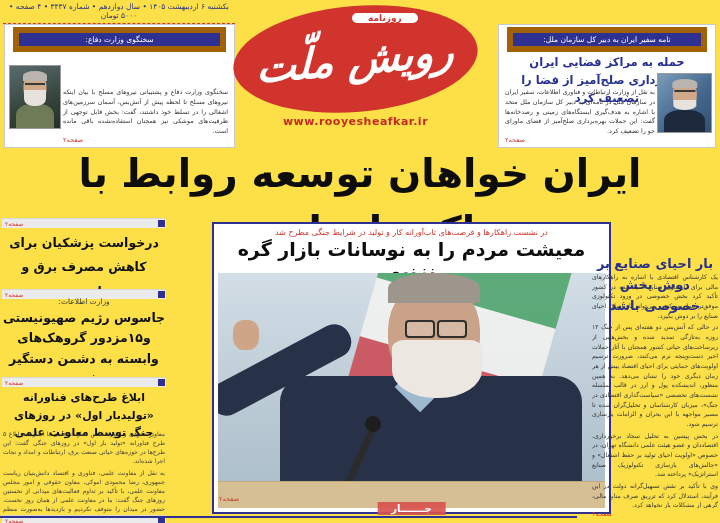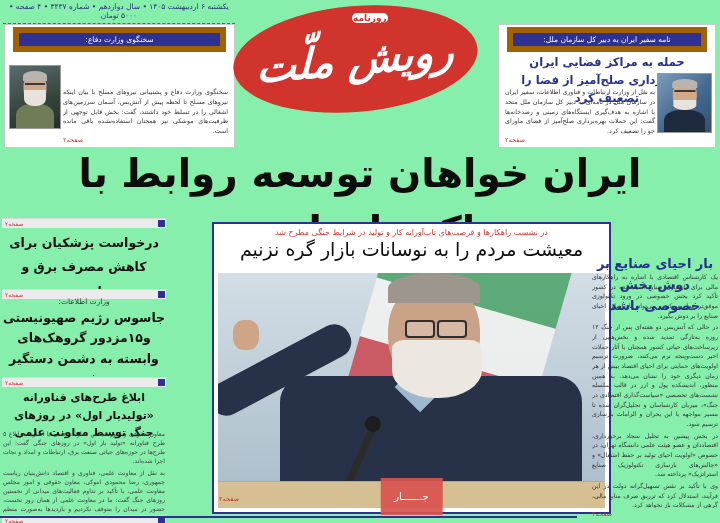--- a/index.html
+++ b/index.html
@@ -1,32 +1,32 @@
 <!DOCTYPE html>
 <html lang="fa" dir="rtl"><head>
 <meta charset="utf-8">
 <style>
   html,body{margin:0;padding:0;background:#fff;}
-  .page{position:relative;width:720px;height:523px;background:#86efac;overflow:hidden;
+  .page{position:relative;width:720px;height:523px;background:#fde047;overflow:hidden;
         font-family:"DejaVu Sans",sans-serif;direction:rtl;}
 
   
   .topbar-seg{position:absolute;top:2px;font-size:7.5px;color:#273283;
               border-bottom:1px dashed #d0342c;padding-bottom:3px;text-align:center;}
   .topbar-left{left:3px;width:232px;}
   .topbar-right{right:3px;width:232px;color:#4a4a55;}
 
   
   .logo-ellipse{position:absolute;left:233px;top:6px;width:245px;height:106px;
                 background:#d0342c;border-radius:50%;transform:rotate(-5deg);
                 display:flex;align-items:center;justify-content:center;z-index:1;}
   .logo-title{color:#fff;font-size:42px;font-weight:bold;font-style:italic;
               transform:skewX(-6deg);white-space:nowrap;}
   .logo-label{position:absolute;left:352px;top:13px;z-index:2;background:#fff;color:#d0342c;
-              font-size:9px;font-weight:bold;padding:0 1px;border-radius:7px;}
+              font-size:9px;font-weight:bold;padding:0 16px;border-radius:7px;}
   .website{position:absolute;left:233px;top:115px;width:245px;text-align:center;
            color:#c22a22;font-weight:bold;font-size:11px;letter-spacing:.5px;}
 
   
   .lead-kicker{position:absolute;left:0;top:132px;width:720px;text-align:center;
                font-size:12px;color:#2b2b2b;}
   .lead-headline{position:absolute;left:0;top:146px;width:720px;text-align:center;
                  font-size:39px;font-weight:bold;color:#0d0d0d;line-height:1.45;}
 
   
@@ -73,21 +73,21 @@
   .item2-headline{top:308px;font-size:12.5px;line-height:1.62;}
   .item3-headline{top:389px;font-size:11px;line-height:1.6;}
   .item3-body{position:absolute;left:3px;top:429px;width:162px;height:84px;overflow:hidden;
               font-size:6.1px;line-height:1.5;text-align:justify;color:#3d3d3d;}
   .item3-body p{margin:0 0 2px 0;}
 
   
   .center-box{position:absolute;left:178px;top:222px;width:399px;height:292px;
               border:2px solid #2e3192;background:#fff;box-sizing:border-box;margin-left:34px;}
   .center-kicker{color:#d0342c;font-size:8px;text-align:center;margin-top:4px;}
-  .center-headline{font-size:19px;font-weight:normal;color:#0d0d0d;text-align:center;margin-top:1px;}
+  .center-headline{font-size:19px;font-weight:bold;color:#0d0d0d;text-align:center;margin-top:1px;}
   .center-photo{position:absolute;left:4px;right:4px;top:49px;bottom:4px;overflow:hidden;
                 background:linear-gradient(180deg,#d3dee6 0%,#b9c9d4 60%,#a9bcc9 100%);}
   .flag{position:absolute;right:14%;top:-14%;width:48%;height:78%;transform:rotate(16deg);
         opacity:.85;filter:blur(.6px);}
   .flag .g{height:34%;background:#4aa368;}
   .flag .w{height:33%;background:#f4f4f2;}
   .flag .r{height:33%;background:#cc4750;}
   .m-torso{position:absolute;left:16%;right:6%;bottom:24px;height:46%;
            background:#273249;border-radius:26px 26px 0 0;}
   .m-shirt{position:absolute;left:47%;bottom:calc(24px + 34%);width:36px;height:30px;
@@ -106,22 +106,22 @@
   .m-glasses span{display:inline-block;width:26px;height:14px;border:2px solid #2f2f2f;
                   border-radius:4px;margin:0 1px;background:rgba(255,255,255,.25);}
   .m-mic{position:absolute;left:36%;bottom:20px;width:7px;height:64px;background:#2b2b2b;
          transform:rotate(24deg);border-radius:3px;}
   .m-mictip{position:absolute;left:38%;bottom:76px;width:16px;height:16px;background:#1d1d1d;
             border-radius:50%;transform:rotate(24deg);}
   .desk{position:absolute;left:0;right:0;bottom:0;height:26px;background:#d6bf92;
         border-top:1px solid #c2a878;}
   .center-page{position:absolute;left:5px;bottom:9px;color:#c0392b;font-size:6.5px;z-index:4;}
   .watermark{position:absolute;left:50%;transform:translateX(-50%);bottom:-3px;z-index:5;
-             background:rgba(216,84,78,.92);color:#fff;font-size:10px;font-weight:normal;
-             padding:13px 14px;white-space:nowrap;}
+             background:rgba(216,84,78,.92);color:#fff;font-size:10px;font-weight:bold;
+             padding:1px 14px;white-space:nowrap;}
 
   
   .rc-headline{position:absolute;left:592px;top:228px;width:126px;text-align:center;
                font-size:13px;font-weight:bold;color:#27318f;line-height:1.6;margin-top:26px;}
   .rc-body{position:absolute;left:592px;top:272px;width:126px;height:236px;overflow:hidden;
            font-size:6.2px;line-height:1.56;text-align:justify;color:#333;}
   .rc-body p{margin:0 0 2px 0;}
   .rc-page{position:absolute;left:592px;top:510px;color:#d0342c;font-size:6.5px;}
 
   .bottom-rule{position:absolute;left:0;top:516px;width:577px;height:2px;background:#2e3192;}
@@ -130,20 +130,21 @@
 <body>
 
 <div class="page">
 
   <div class="topbar-seg topbar-left">یکشنبه ۶ اردیبهشت ۱۴۰۵ • سال دوازدهم • شماره ۳۴۳۷ • ۴ صفحه • ۵۰۰۰ تومان</div>
 
   <div class="logo-ellipse">
     <span class="logo-title">رویش ملّت</span>
   </div>
   <span class="logo-label">روزنامه</span>
+  <div class="website">www.rooyesheafkar.ir</div>
 
   <div class="newsbox box-defense">
     <div class="box-header">سخنگوی وزارت دفاع:</div>
     <div class="scene photo-defense">
       <div class="p-torso" style="background:#6f7b57;"></div>
       <div class="p-head"></div>
       <div class="p-hair"></div>
       <div class="p-glasses"></div>
       <div class="p-beard"></div>
     </div>

